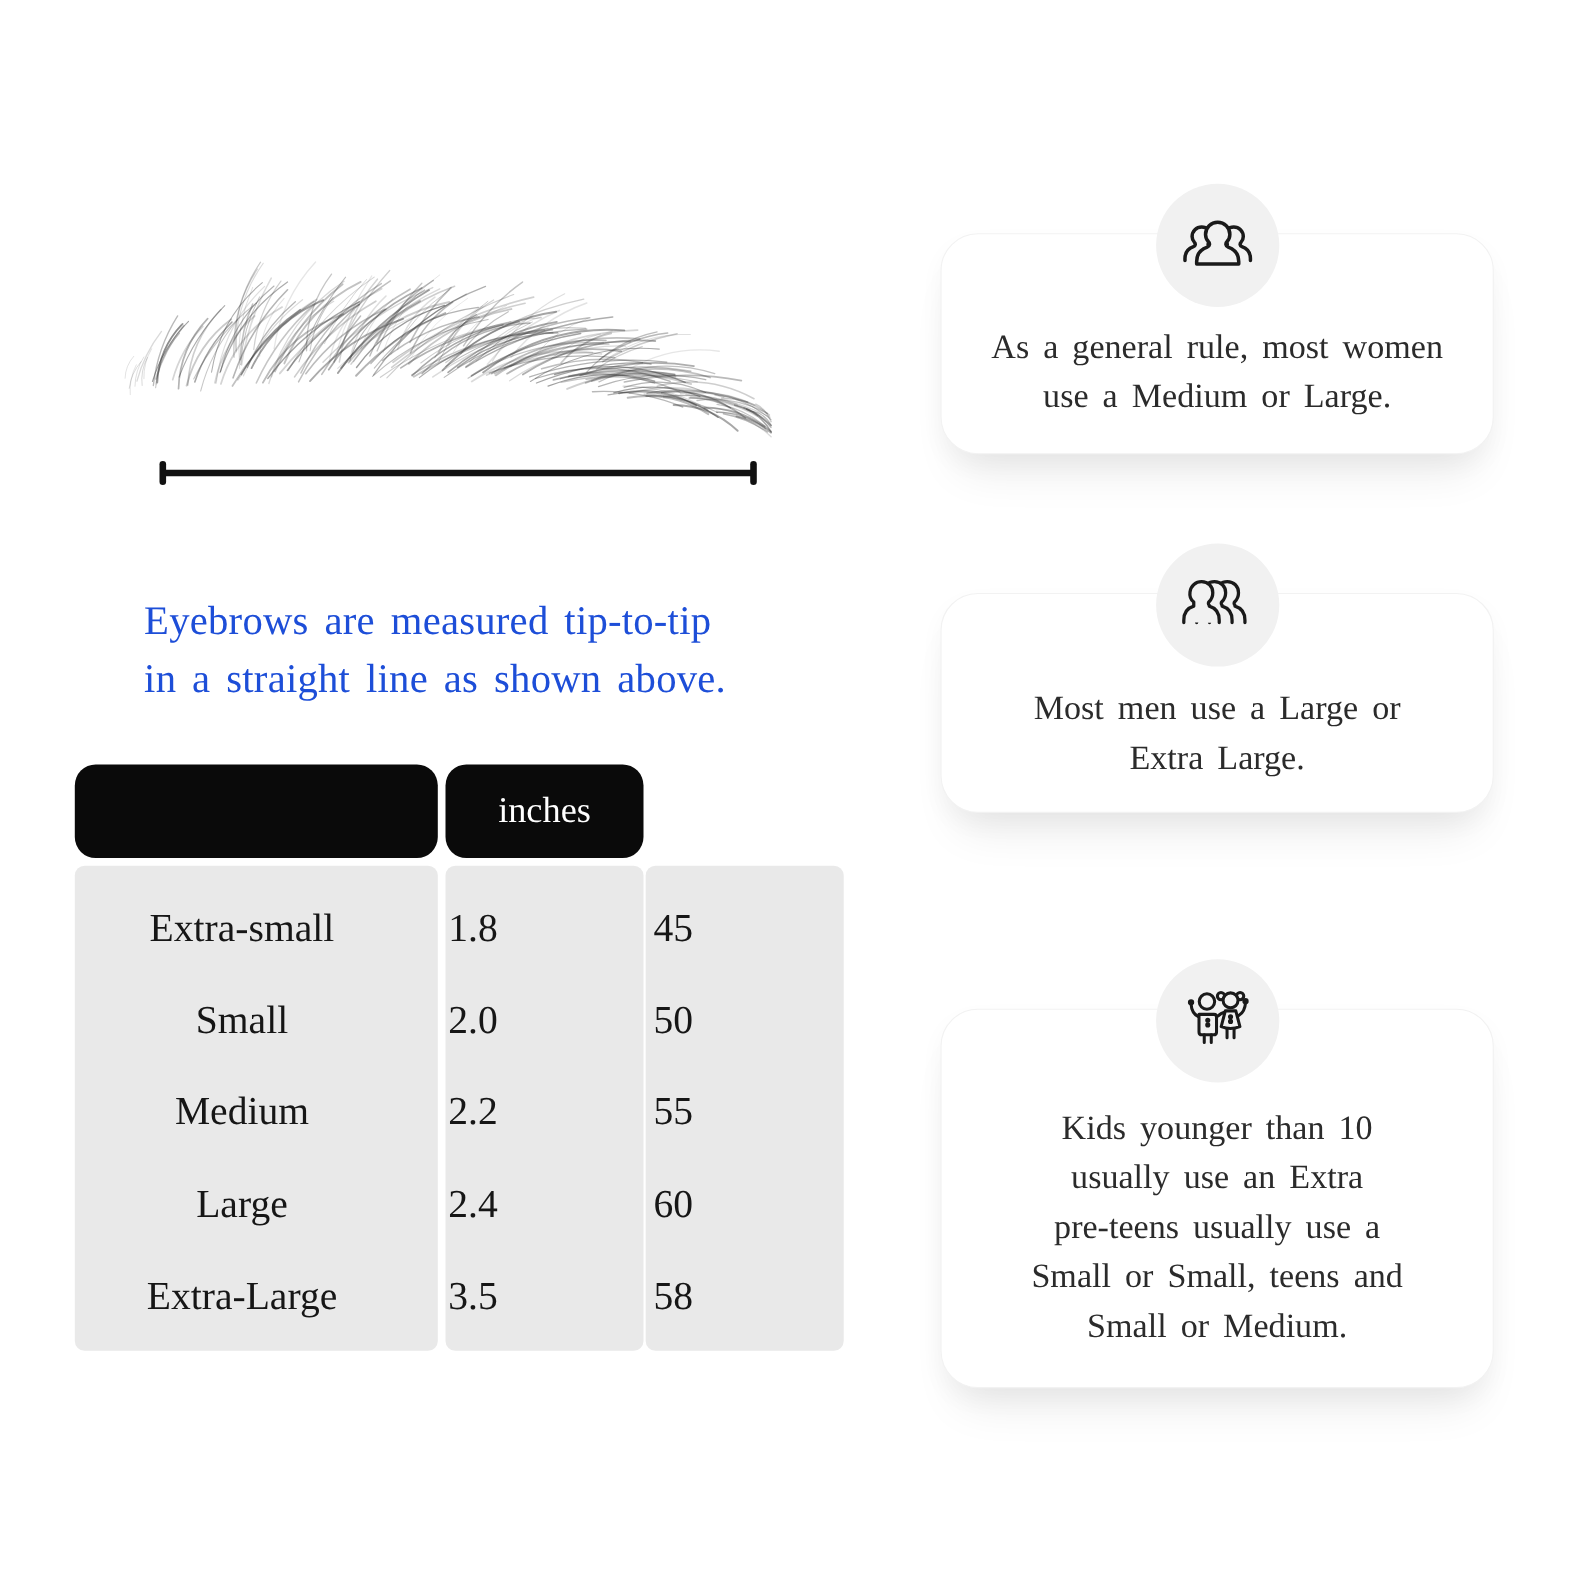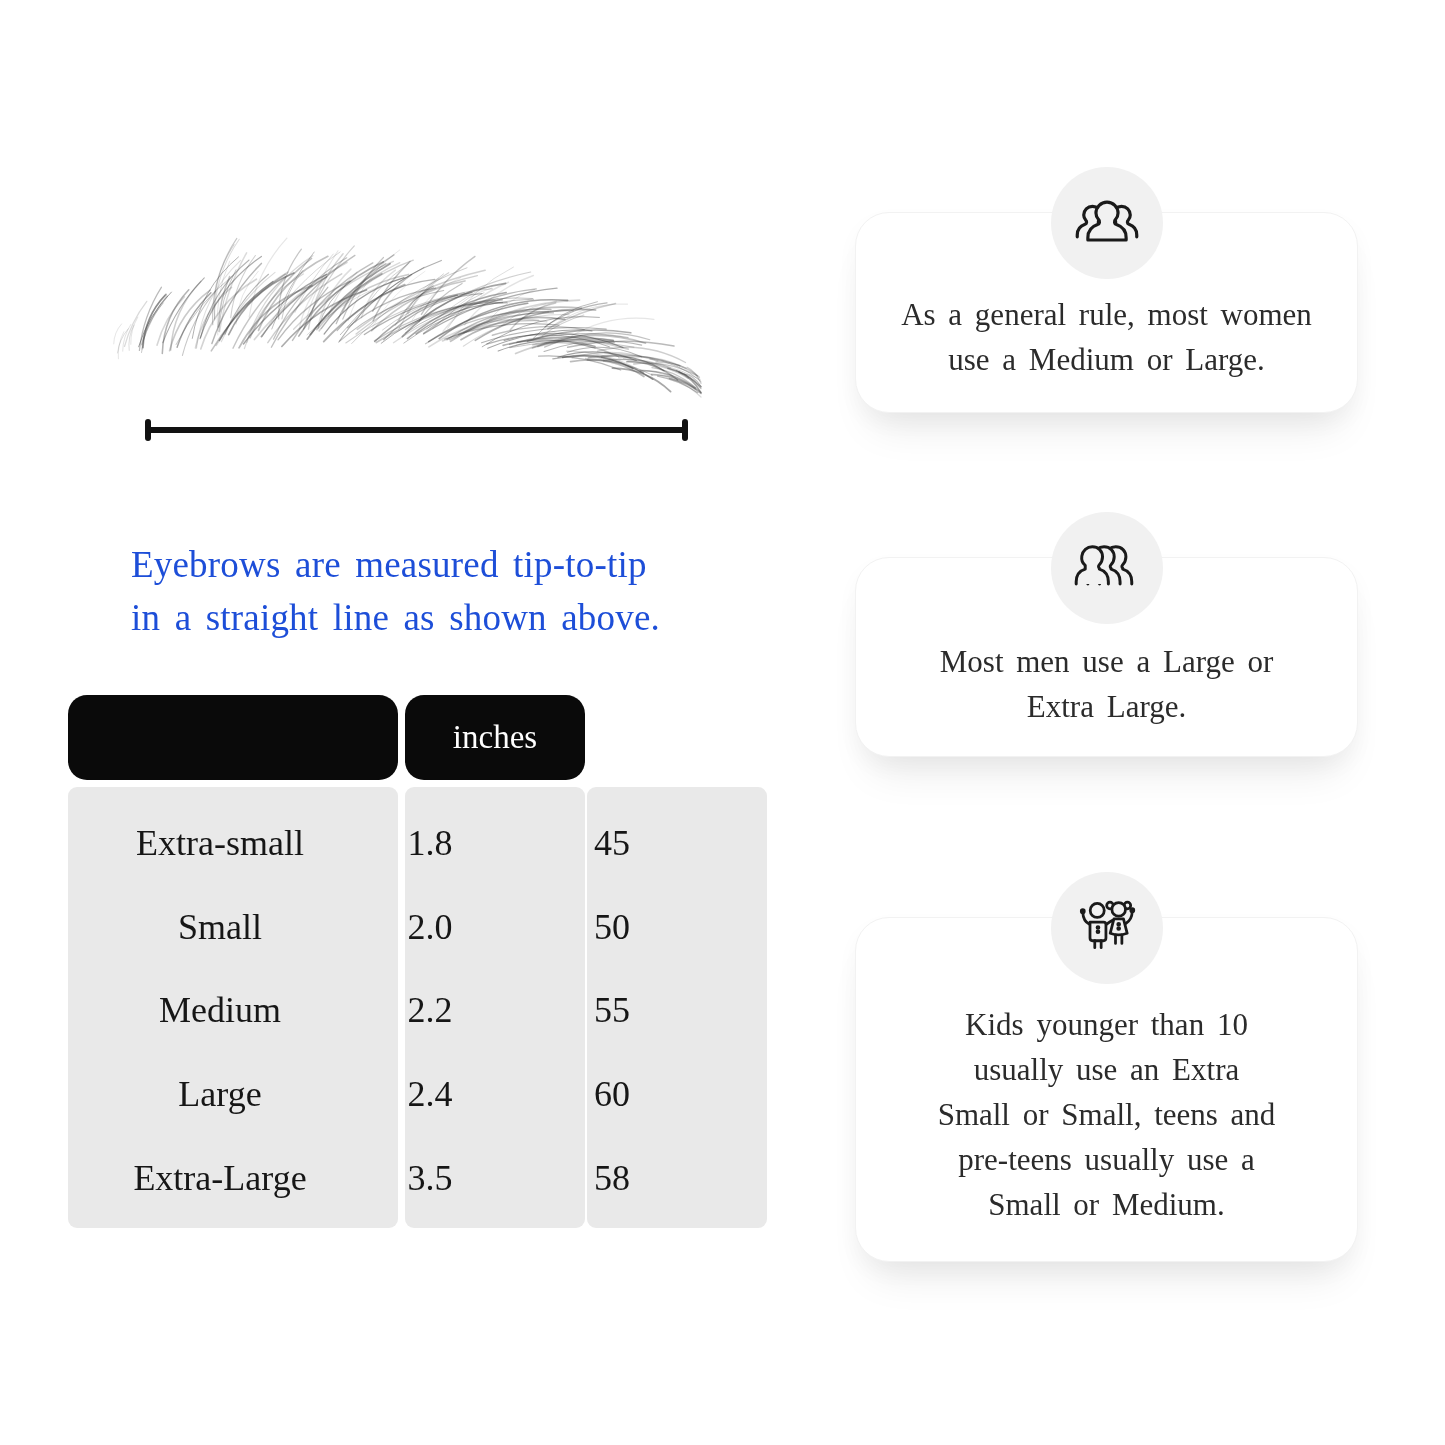--- a/index.html
+++ b/index.html
@@ -33,21 +33,21 @@
   .size-table .cell-size{width:266px;box-sizing:border-box;padding-left:38px;text-align:center;}
   .size-table .cell-in{width:180px;margin-left:6px;text-align:center;}
   .size-table .cell-mm{width:180px;margin-left:2px;text-align:center;}
   
   .card{position:absolute;left:855px;width:503px;background:#ffffff;border:1px solid #f2f2f2;
     border-radius:34px;box-sizing:border-box;
     box-shadow:0 30px 42px -16px rgba(0,0,0,.085),0 10px 22px rgba(0,0,0,.035);
     display:flex;flex-direction:column;justify-content:center;align-items:center;
     text-align:center;font-size:31px;line-height:45px;color:#2b2b2b;word-spacing:5px;}
   .card.card1{top:212px;height:201px;padding-top:48px;}
-  .card.card2{top:557px;height:200px;padding-top:54px;justify-content:center;}
+  .card.card2{top:539px;height:200px;padding-top:54px;justify-content:center;}
   .card.card3{top:917px;height:345px;padding-top:50px;}
   .icon-circle{position:absolute;top:-46px;left:50%;transform:translateX(-50%);
     width:112px;height:112px;border-radius:50%;background:#f1f1f1;
     display:flex;align-items:center;justify-content:center;}
   .card-line{white-space:nowrap;}
 </style>
 </head>
 <body>
 
 <div id="canvas">
@@ -361,18 +361,18 @@
           <circle cx="55.8" cy="15.2" r="1.4"></circle>
           <path fill="#f1f1f1" d="M 38.5,23.5 L 47.5,23.5 L 51,37 C 51,37 47,38.5 43,38.5 C 39,38.5 35,37 35,37 Z"></path>
           <path d="M 40,38.5 L 40,46.5 M 46,38.5 L 46,46.5"></path>
           <circle cx="43" cy="28.5" r="0.9" fill="#1a1a1a"></circle>
           <circle cx="43" cy="32.5" r="0.9" fill="#1a1a1a"></circle>
         </g>
       </svg>
     </div>
     <div class="card-line">Kids younger than 10</div>
     <div class="card-line">usually use an Extra</div>
+    <div class="card-line">pre-teens usually use a</div>
     <div class="card-line">Small or Small, teens and</div>
-    <div class="card-line">pre-teens usually use a</div>
     <div class="card-line">Small or Medium.</div>
   </div>
 
 </div>
 
 </body></html>

